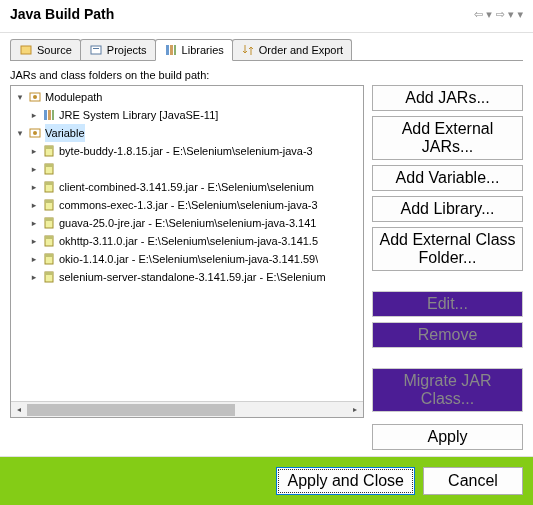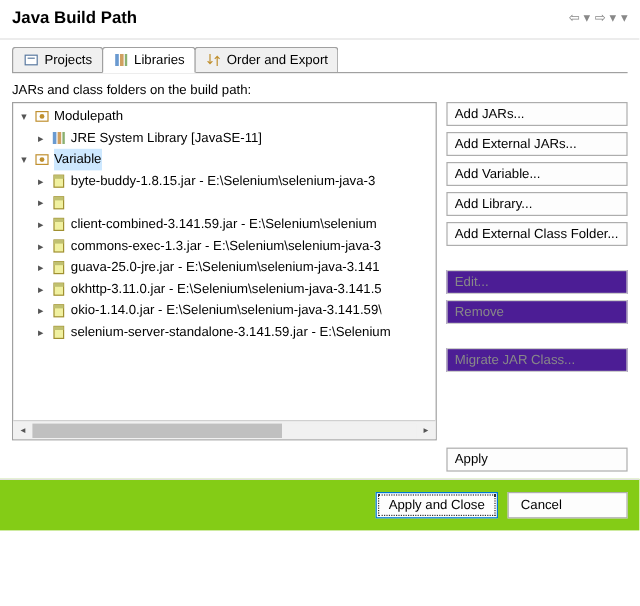--- a/index.html
+++ b/index.html
@@ -1,17 +1,17 @@
 <!DOCTYPE html>
 <html><head>
 <meta charset="utf-8">
 <style>
 * { box-sizing: border-box; margin: 0; padding: 0; }
 body { font-family: "Segoe UI", Tahoma, sans-serif; font-size: 11px; background: #fff; width: 533px; height: 505px; overflow: hidden; color: #000; }
-.dialog { width: 533px; height: 442px; display: flex; flex-direction: column; }
+.dialog { width: 533px; height: 505px; display: flex; flex-direction: column; }
 .header { display: flex; align-items: center; padding: 6px 10px 10px 10px; border-bottom: 1px solid #e0e0e0; }
 .header-title { font-size: 14px; font-weight: 600; flex: 1; }
 .nav-icons { display: flex; gap: 4px; align-items: center; color: #888; }
 .nav-icons span { font-size: 11px; }
 .content { flex: 1; padding: 6px 10px; display: flex; flex-direction: column; }
 .tabs { display: flex; border-bottom: 1px solid #a0a0a0; }
 .tab { display: flex; align-items: center; gap: 4px; padding: 3px 8px; border: 1px solid #a0a0a0; border-bottom: none; background: #f0f0f0; margin-right: -1px; cursor: pointer; position: relative; border-top-left-radius: 3px; border-top-right-radius: 3px; }
 .tab.active { background: #fff; border-bottom: 1px solid #fff; margin-bottom: -1px; z-index: 1; }
 .tab-icon { width: 14px; height: 14px; display: inline-flex; align-items: center; justify-content: center; }
 .body-area { flex: 1; padding-top: 8px; display: flex; flex-direction: column; }
@@ -24,21 +24,21 @@
 .node-icon { width: 16px; height: 16px; display: inline-flex; align-items: center; justify-content: center; margin-right: 2px; }
 .node-label { overflow: hidden; text-overflow: clip; }
 .node-label.bold { font-weight: normal; }
 .node-label.sel { background: #cde8ff; }
 .ind1 { padding-left: 14px; }
 .scrollbox { border-top: 1px solid #d0d0d0; height: 16px; background: #f1f1f1; display: flex; align-items: center; }
 .scroll-arrow { width: 16px; height: 16px; display: flex; align-items: center; justify-content: center; color: #555; font-size: 8px; }
 .scroll-track { flex: 1; height: 12px; background: #f1f1f1; position: relative; }
 .scroll-thumb { position: absolute; left: 0; top: 0; height: 12px; width: 65%; background: #c0c0c0; border-radius: 0; }
 .btn-col { width: 151px; display: flex; flex-direction: column; gap: 5px; }
-.btn { background: #fdfdfd; border: 1px solid #adadad; padding: 3px 6px; text-align: left; cursor: pointer; font-size: 11px; }
+.btn { background: #fdfdfd; border: 1px solid #adadad; padding: 3px 6px; text-align: center; cursor: pointer; font-size: 16px; }
 .btn.disabled { color: #888; background: #4c1d95; border-color: #ccc; cursor: default; }
 .spacer { height: 10px; }
 .apply-row { display: flex; justify-content: flex-end; padding: 6px 0 0 0; }
 .apply-row .btn { width: 151px; }
 .footer { display: flex; justify-content: flex-end; gap: 8px; padding: 10px; background: #84cc16; border-top: 1px solid #e0e0e0; }
 .footer .btn { min-width: 100px; padding: 4px 10px; background: #fdfdfd; }
 .footer .btn.primary { border: 1px solid #0078d7; outline: 1px dotted #333; outline-offset: -3px; }
 
 
 svg { display: block; }
@@ -52,20 +52,28 @@
       <span>⇦ ▾</span>
       <span>⇨ ▾</span>
       <span>▾</span>
     </div>
   </div>
   <div class="content">
     <div class="tabs">
       <div class="tab">
         <span class="tab-icon">
             <svg width="14" height="14">
+              <rect x="2" y="3" width="10" height="8" fill="#f6d77a" stroke="#c09030"></rect>
+            </svg>
+          </span>
+        <span>Source</span>
+      </div>
+      <div class="tab">
+        <span class="tab-icon">
+            <svg width="14" height="14">
               <rect x="2" y="3" width="10" height="8" fill="#fff" stroke="#5a7aa0"></rect>
               <rect x="4" y="5" width="6" height="1" fill="#5a7aa0"></rect>
             </svg>
           </span>
         <span>Projects</span>
       </div>
       <div class="tab active">
         <span class="tab-icon">
             <svg width="14" height="14">
               <rect x="2" y="2" width="3" height="10" fill="#6a9ad0"></rect>

